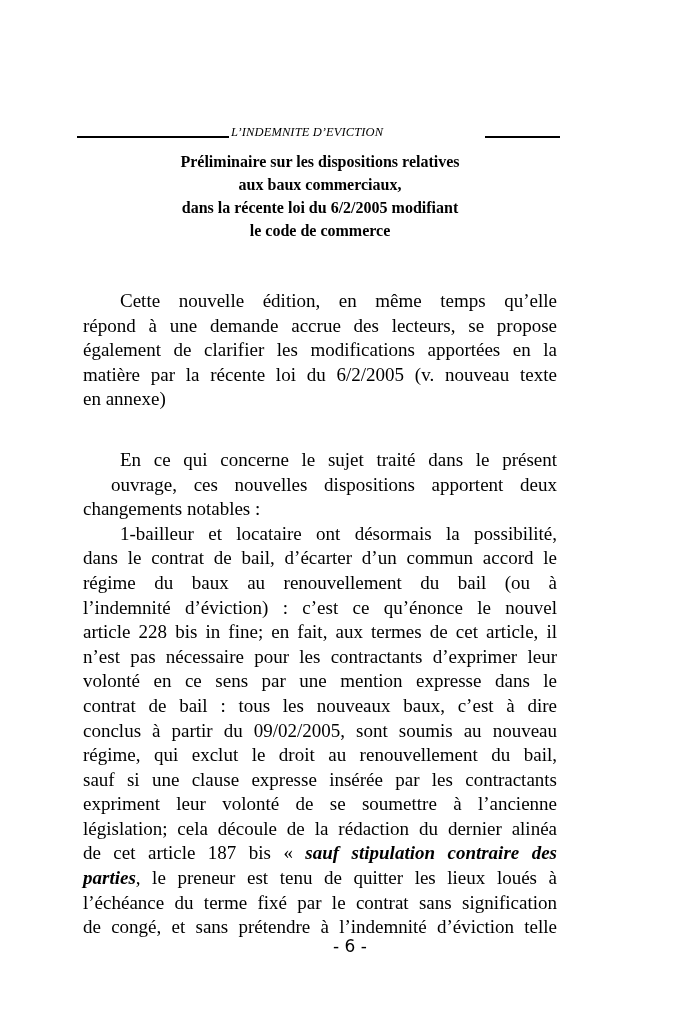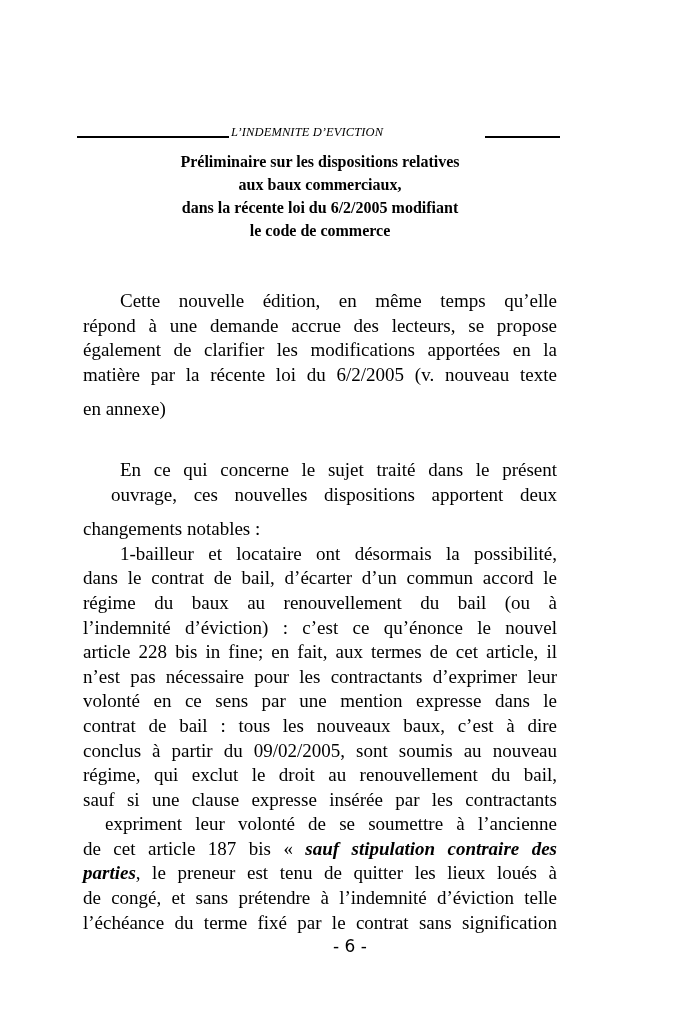--- a/index.html
+++ b/index.html
@@ -6,21 +6,21 @@
   body { width:700px; height:1028px; position:relative; overflow:hidden; font-family:"Liberation Serif","DejaVu Serif",serif; color:#000; }
   .header { position:absolute; left:77px; top:113px; width:483px; height:16px;margin-top:12px; }
   .header .rule-left { position:absolute; left:0; top:11px; width:152px; height:0; border-top:2px solid #000; }
   .header .rule-right { position:absolute; left:408px; top:11px; width:75px; height:0; border-top:2px solid #000; }
   .header .htext { position:absolute; left:154px; top:0; font-style:italic; font-size:12.5px; letter-spacing:0.1px; white-space:nowrap; }
   .title { position:absolute; left:80px; top:150px; width:480px; text-align:center; font-weight:bold; font-size:16px; line-height:23px; }
   .title div { white-space:nowrap; }
   .body { position:absolute; left:83px; top:289px; width:474px; font-size:19px; line-height:24.6px; }
   .line { display:block; text-align:justify; text-align-last:justify; white-space:nowrap; height:24.6px; overflow:visible; }
   .line.indent { padding-left:37px; }
-  .line.last { text-align-last:left;margin-top:10px; }
+  .line.last { text-align-last:left; }
   .bi { font-weight:bold; font-style:italic; }
   .page-number { position:absolute; left:0; width:700px; top:936px; text-align:center; font-family:"DejaVu Sans",sans-serif; font-size:17px; }
 </style>
 </head>
 <body>
 
 <div class="header">
   <div class="rule-left"></div>
   <span class="htext">L’INDEMNITE D’EVICTION</span>
   <div class="rule-right"></div>
@@ -46,20 +46,21 @@
   <div class="line" style="white-space: normal;">dans le contrat de bail, d’écarter d’un commun accord le</div>
   <div class="line" style="white-space: normal;">régime du baux au renouvellement du bail (ou à</div>
   <div class="line" style="white-space: normal;">l’indemnité d’éviction) : c’est ce qu’énonce le nouvel</div>
   <div class="line" style="white-space: normal;">article 228 bis in fine; en fait, aux termes de cet article, il</div>
   <div class="line" style="white-space: normal;">n’est pas nécessaire pour les contractants d’exprimer leur</div>
   <div class="line" style="white-space: normal;">volonté en ce sens par une mention expresse dans le</div>
   <div class="line" style="white-space: normal;">contrat de bail : tous les nouveaux baux, c’est à dire</div>
   <div class="line" style="white-space: normal;">conclus à partir du 09/02/2005, sont soumis au nouveau</div>
   <div class="line" style="white-space: normal;">régime, qui exclut le droit au renouvellement du bail,</div>
   <div class="line" style="white-space: normal;">sauf si une clause expresse insérée par les contractants</div>
-  <div class="line" style="white-space: normal; margin-left: 22px;">expriment leur volonté de se soumettre à l’ancienne</div>
+  <div class="line" style="white-space: normal;">expriment leur volonté de se soumettre à l’ancienne</div>
+  <div class="line" style="white-space: normal;">législation; cela découle de la rédaction du dernier alinéa</div>
   <div class="line" style="white-space: normal;"><span>de cet article 187 bis « </span><span class="bi">sauf stipulation contraire des</span></div>
   <div class="line" style="white-space: normal;"><span class="bi">parties</span><span>, le preneur est tenu de quitter les lieux loués à</span></div>
+  <div class="line" style="white-space: normal;">l’échéance du terme fixé par le contrat sans signification</div>
   <div class="line" style="white-space: normal;">de congé, et sans prétendre à l’indemnité d’éviction telle</div>
-  <div class="line" style="white-space: normal;">l’échéance du terme fixé par le contrat sans signification</div>
 </div>
 
 <div class="page-number">- 6 -</div>
 
 </body></html>

